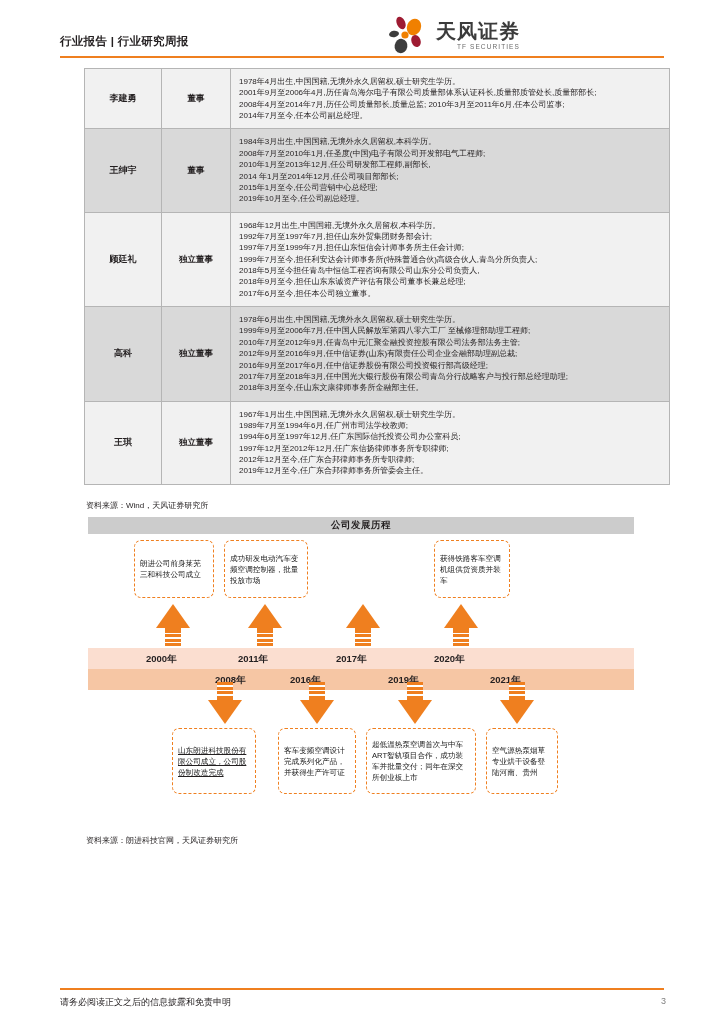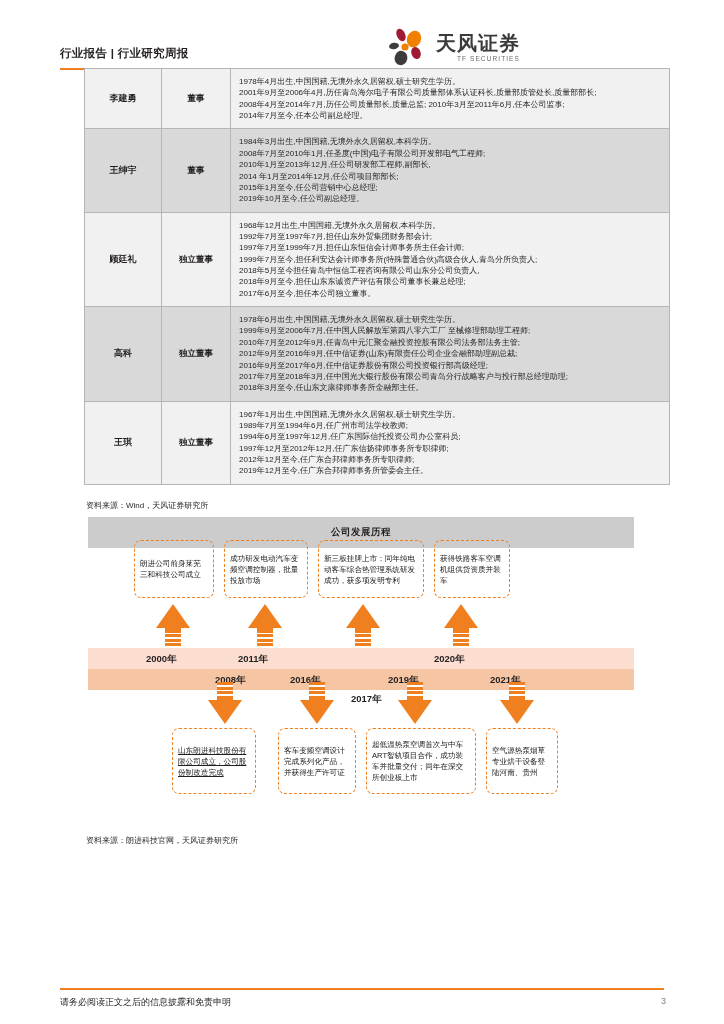--- a/index.html
+++ b/index.html
@@ -12,21 +12,21 @@
     height: 1024px;
     position: relative;
     font-family: "Liberation Sans", "DejaVu Sans", sans-serif;
     color: #231f20;
     overflow: hidden;
   }
 
   
   .page-header {
     position: absolute;
-    left: 0; top: 12px;
+    left: 0; top: 0;
     width: 578px;
     height: 62px;
   }
   .header-title {
     position: absolute;
     left: 60px;
     top: 34px;
     font-size: 11.5px;
     font-weight: bold;
     letter-spacing: 0.3px;
@@ -121,21 +121,21 @@
   }
   .source-table { left: 86px; top: 500px; }
   .source-timeline { left: 86px; top: 835px; }
 
   
   .exhibit-title-bar {
     position: absolute;
     left: 88px;
     top: 517px;
     width: 546px;
-    height: 31px;
+    height: 17px;
     background: #cccccc;
     display: flex;
     align-items: center;
     justify-content: center;
   }
   .exhibit-title-bar span {
     font-size: 9.5px;
     font-weight: bold;
     color: #231f20;
     letter-spacing: 0.5px;
@@ -247,21 +247,21 @@
     height: 21px;
     line-height: 21px;
     font-size: 9.5px;
     font-weight: bold;
     color: #231f20;
     white-space: nowrap;
     text-align: right;
   }
   .yt-0 { left: 58px; }
   .yt-1 { left: 150px; }
-  .yt-2 { left: 263px; margin-top: 40px; }
+  .yt-2 { left: 248px; }
   .yt-3 { left: 346px; }
   .yb-0 { left: 110px; margin-left: 17px; }
   .yb-1 { left: 202px; }
   .yb-2 { left: 300px; }
   .yb-3 { left: 402px; }
 
   
   .footer-rule {
     position: absolute;
     left: 60px;
@@ -402,23 +402,20 @@
 </div>
 
 <div class="timeline-wrap">
 
   <div class="tl-box tl-top tl-top-0">
     <span>朗进公司前身莱芜三和科技公司成立</span>
   </div>
   <div class="tl-box tl-top tl-top-1">
     <span>成功研发电动汽车变频空调控制器，批量投放市场</span>
   </div>
-  <div class="tl-box tl-top tl-top-2">
-    <span>新三板挂牌上市：同年纯电动客车综合热管理系统研发成功，获多项发明专利</span>
-  </div>
   <div class="tl-box tl-top tl-top-3">
     <span>获得铁路客车空调机组供货资质并装车</span>
   </div>
 
   <div class="arrow arrow-up arrow-up-0">
       <div class="shaft"></div>
       <div class="head"></div>
       <div class="cap"></div>
     </div>
   <div class="arrow arrow-up arrow-up-1">

